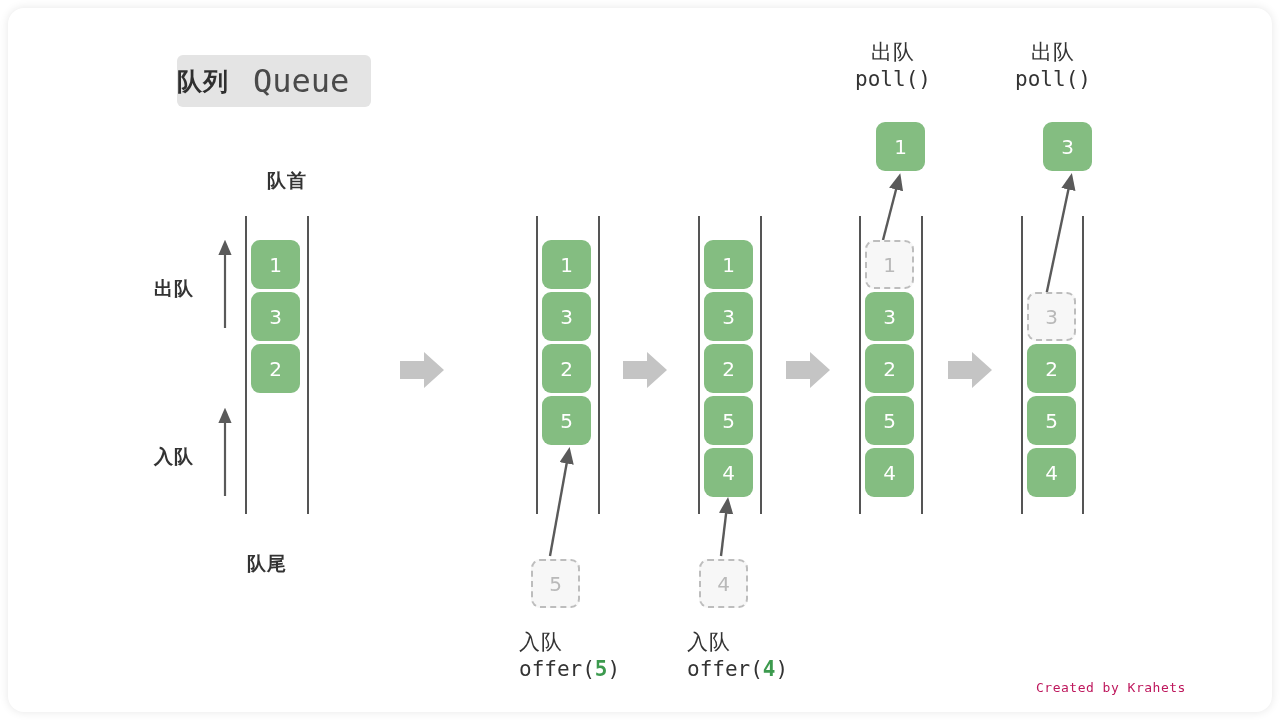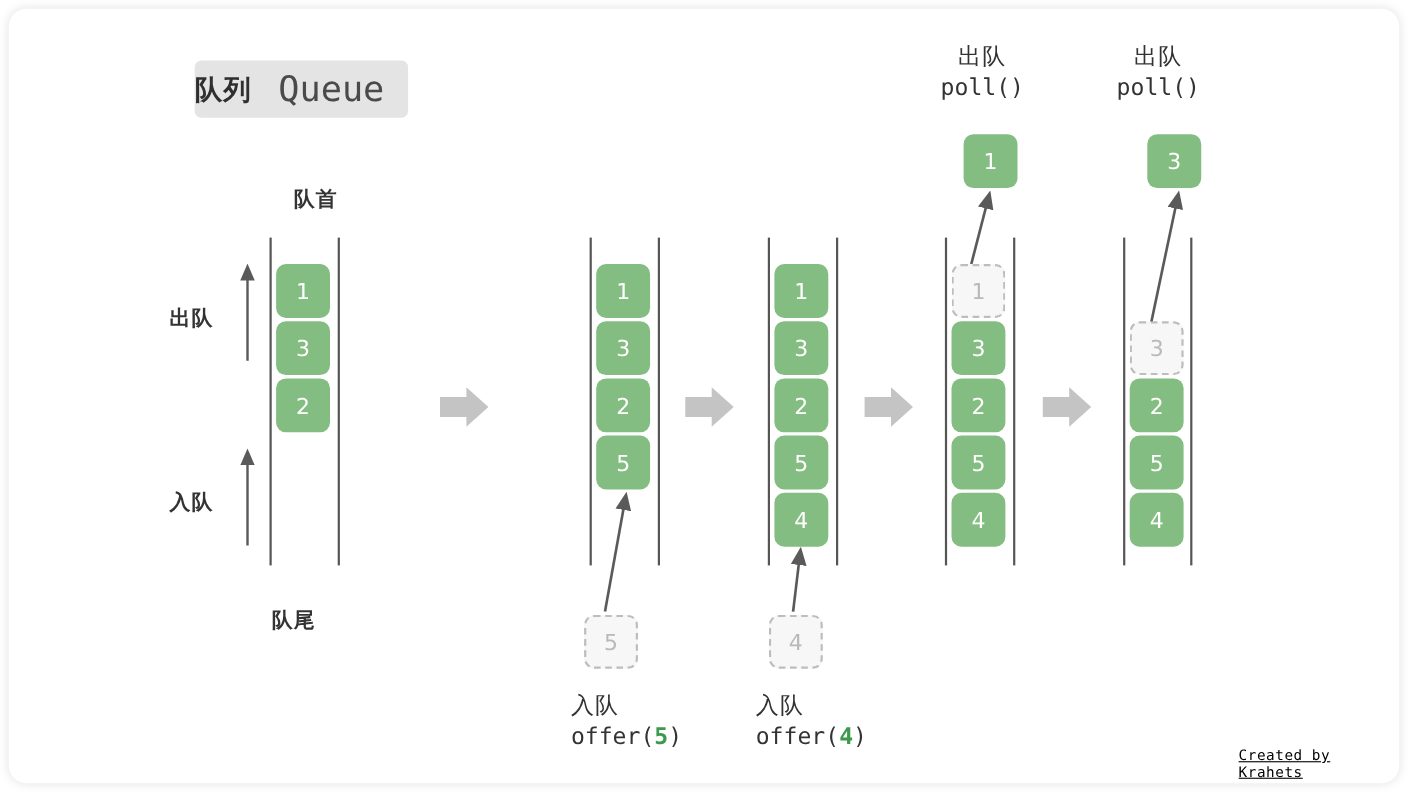--- a/index.html
+++ b/index.html
@@ -46,25 +46,24 @@
 
   
   .op{position:absolute;text-align:left;white-space:nowrap;line-height:1.32;}
   .op .cn{font-size:21px;color:#333333;letter-spacing:1px;}
   .op .code{font-size:21px;color:#333333;font-family:"DejaVu Sans Mono","Liberation Mono",monospace;text-align:center;}
   .op .code .arg{color:#3c9a4e;font-weight:bold;}
   .op.center{text-align:center;}
 
   svg{overflow:visible;}
   #credit{
-    left:1118px;top:672px;
-    font-size:13px;color:#000000;
+    left:1028px;top:672px;
+    font-size:13px;color:#be185d;
     font-family:"DejaVu Sans Mono","Liberation Mono",monospace;
     letter-spacing:0.5px;
-    text-decoration:underline;
   }
 </style>
 </head>
 <body>
 
 <div id="card">
 
   <div class="abs" id="title-badge">
     <span class="cn">队列</span>
     <span class="en">Queue</span>

